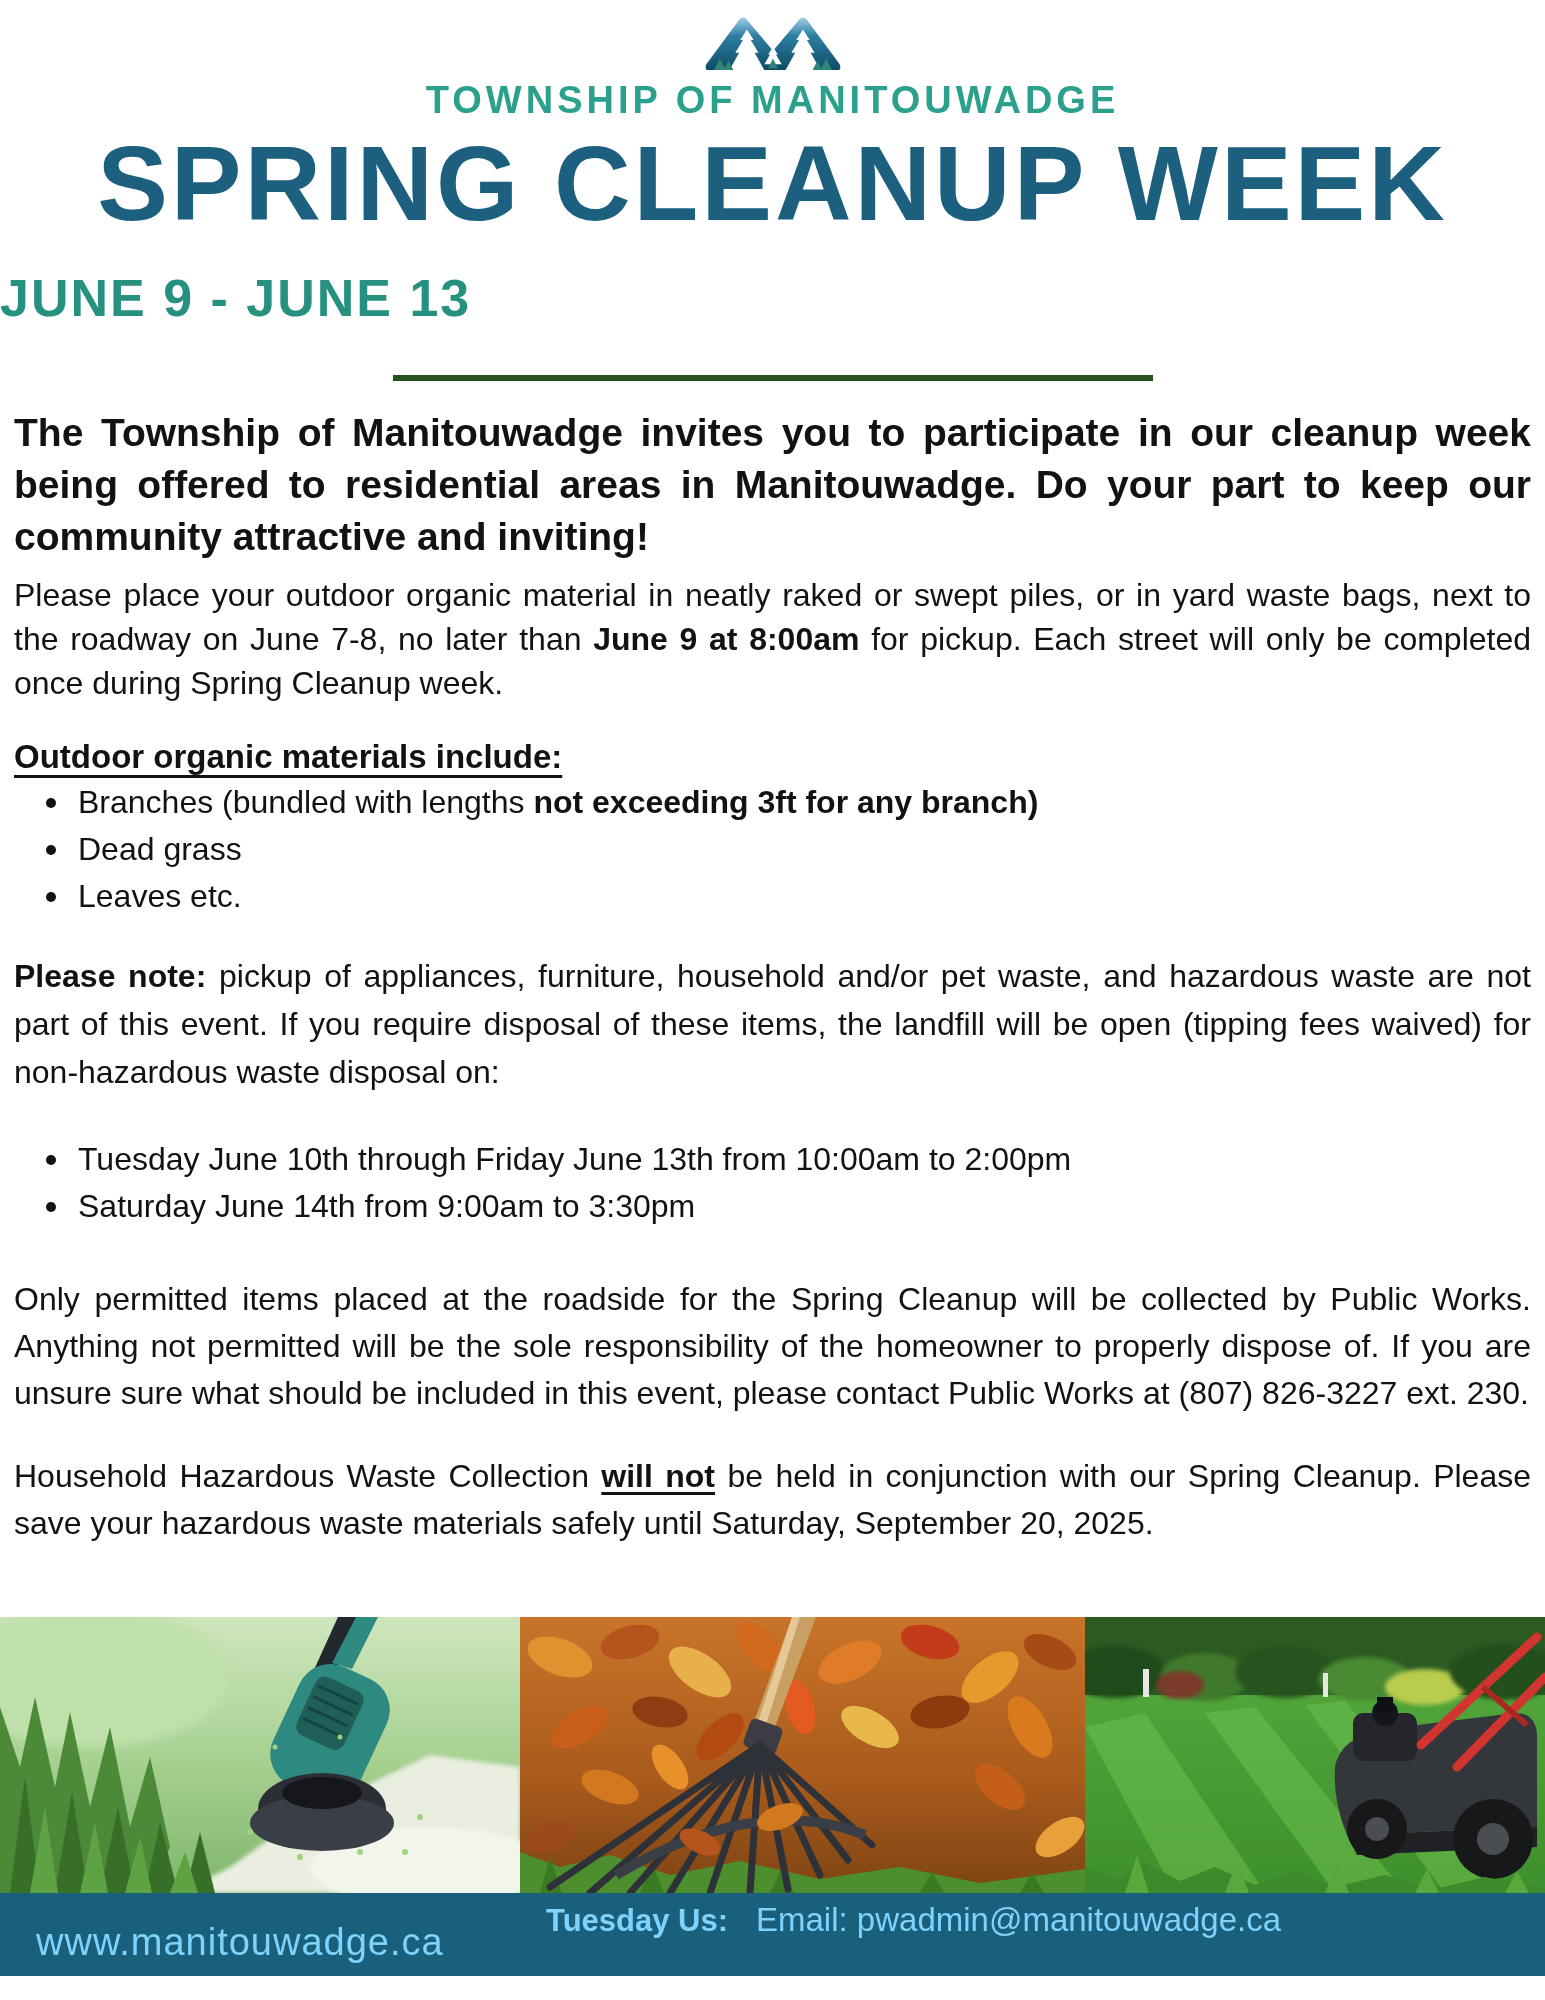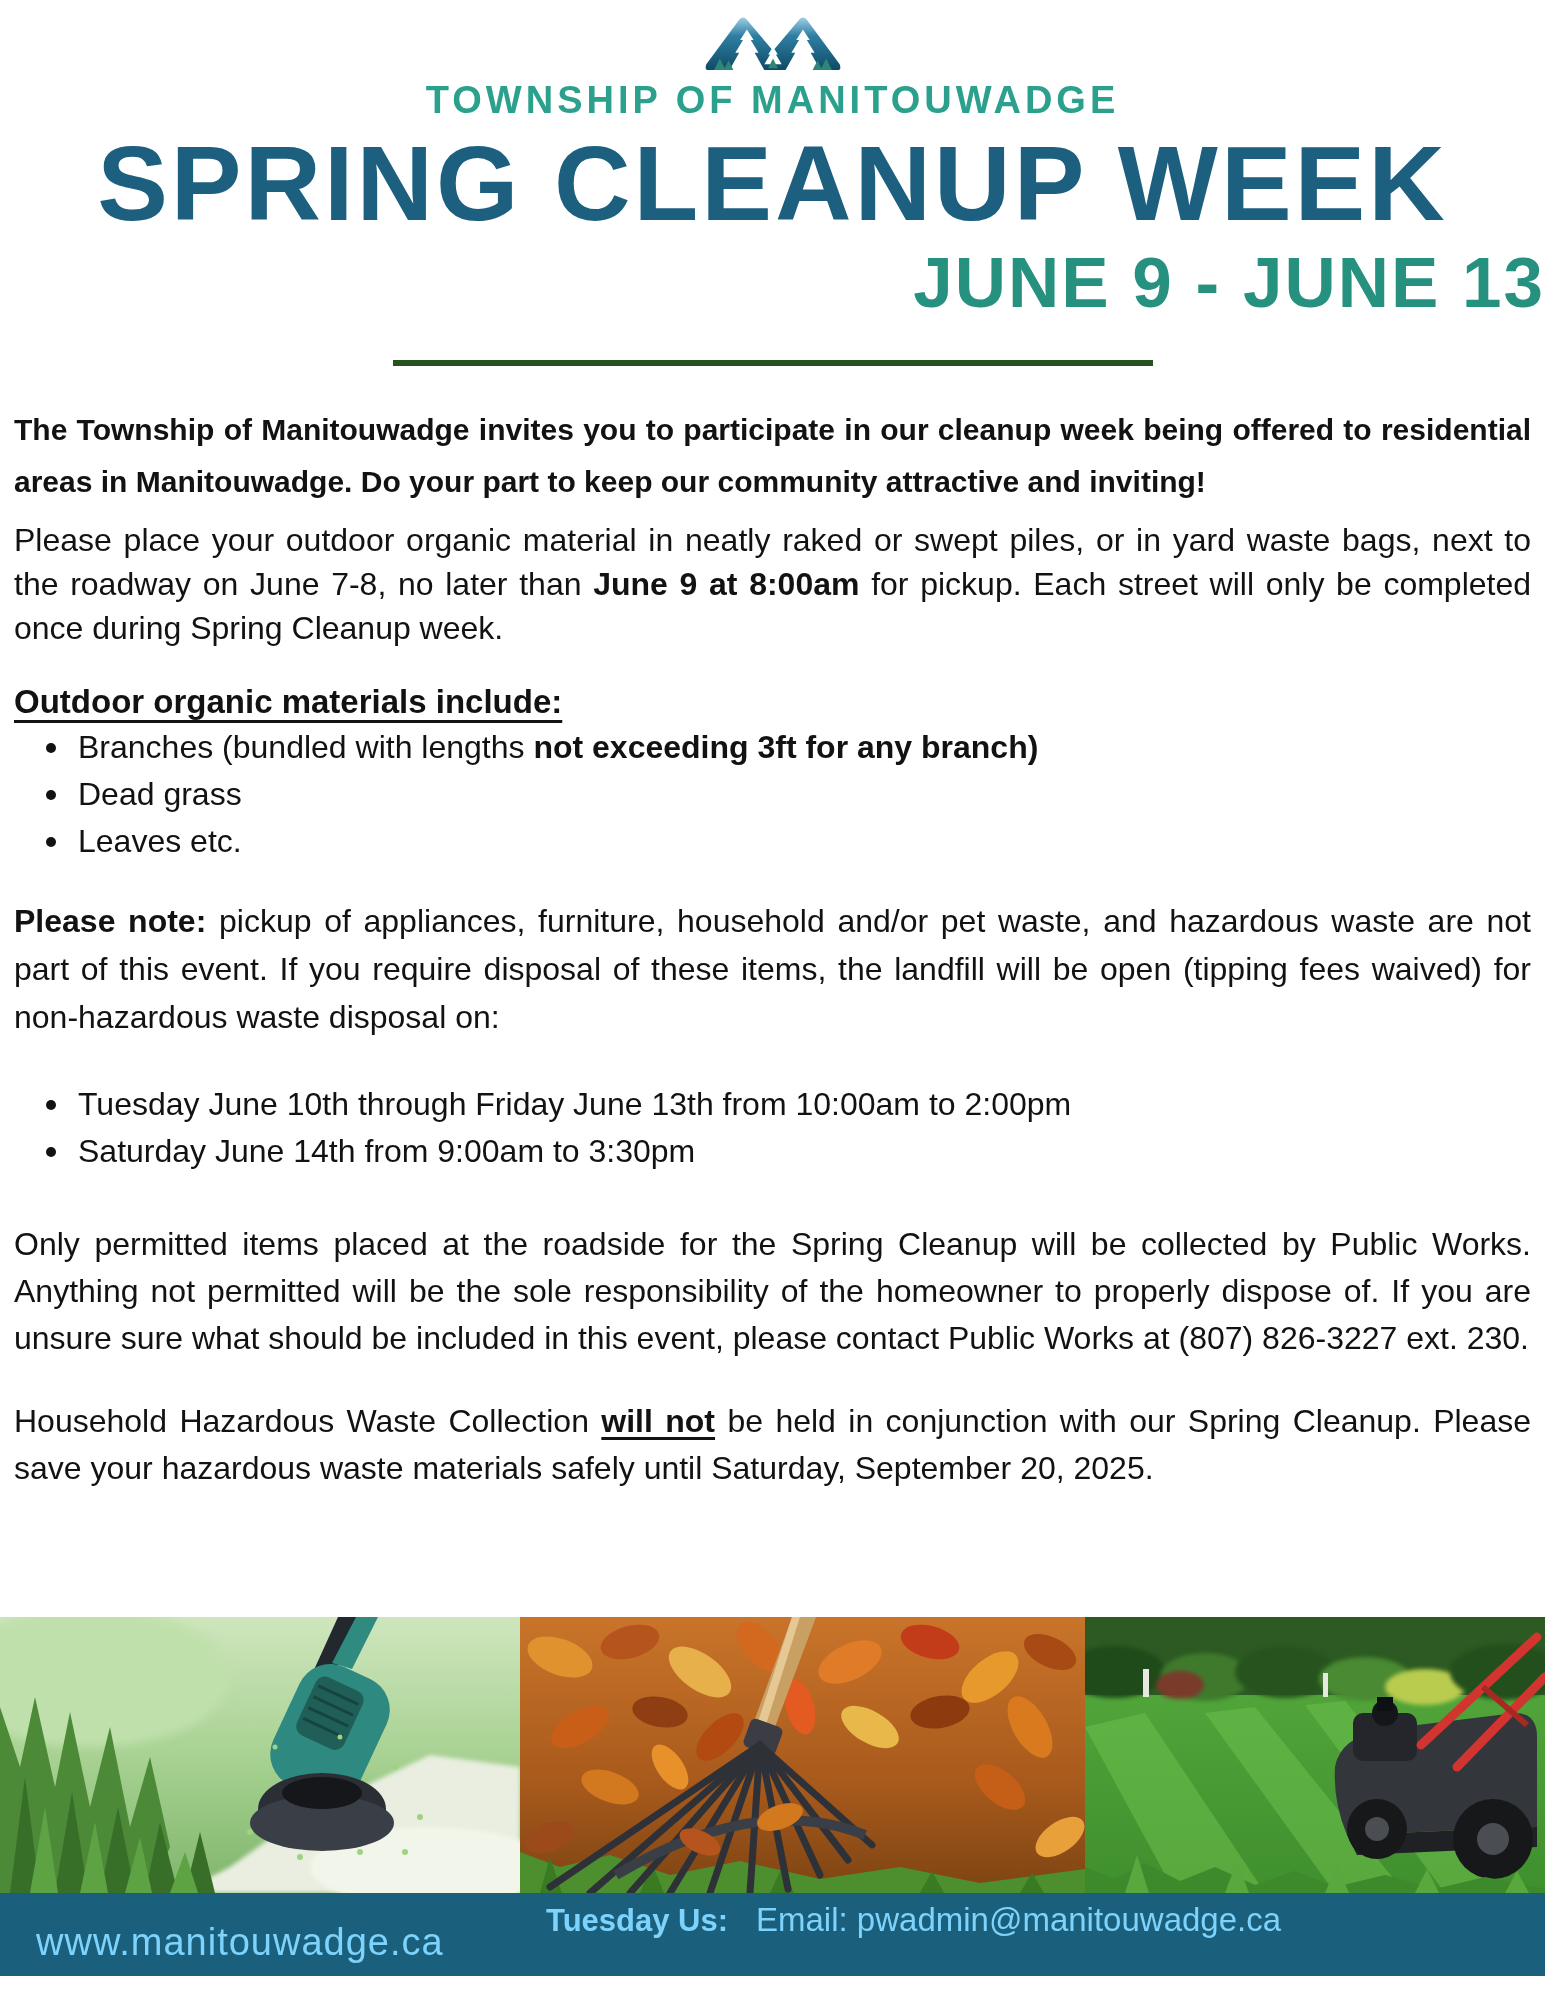--- a/index.html
+++ b/index.html
@@ -26,33 +26,33 @@
     margin-top:10px;text-align:center;
     font-size:38px;font-weight:700;letter-spacing:4px;
     color:var(--township-teal);line-height:36px;
   }
   .title{
     margin-top:10px;text-align:center;white-space:nowrap;
     font-size:106px;font-weight:800;letter-spacing:3px;
     color:var(--title-blue);line-height:110px;
   }
   .dates{
-    margin-top:6px;text-align:right;white-space:nowrap;
-    font-size:71px;font-weight:700;letter-spacing:2px;
+    margin-top:21px;text-align:left;white-space:nowrap;
+    font-size:52px;font-weight:700;letter-spacing:2px;
     color:var(--dates-teal);line-height:78px;
   }
   .divider{
     width:760px;height:6px;margin:38px auto 0;
     background:var(--divider-green);
   }
   
   .content{padding:0 14px;}
   .para{font-size:32px;line-height:47px;text-align:justify;}
   .intro{
-    margin-top:38px;font-size:30px;line-height:52px;
+    margin-top:26px;font-size:39px;line-height:52px;
     font-weight:700;text-align:justify;
   }
   .p2{margin-top:10px;line-height:44px;}
   .materials-heading{
     margin-top:30px;font-size:33px;font-weight:700;line-height:44px;
     text-decoration:underline;text-decoration-thickness:3px;text-underline-offset:7px;
   }
   ul.blist{list-style:none;}
   ul.blist li{
     position:relative;font-size:32px;line-height:47px;

